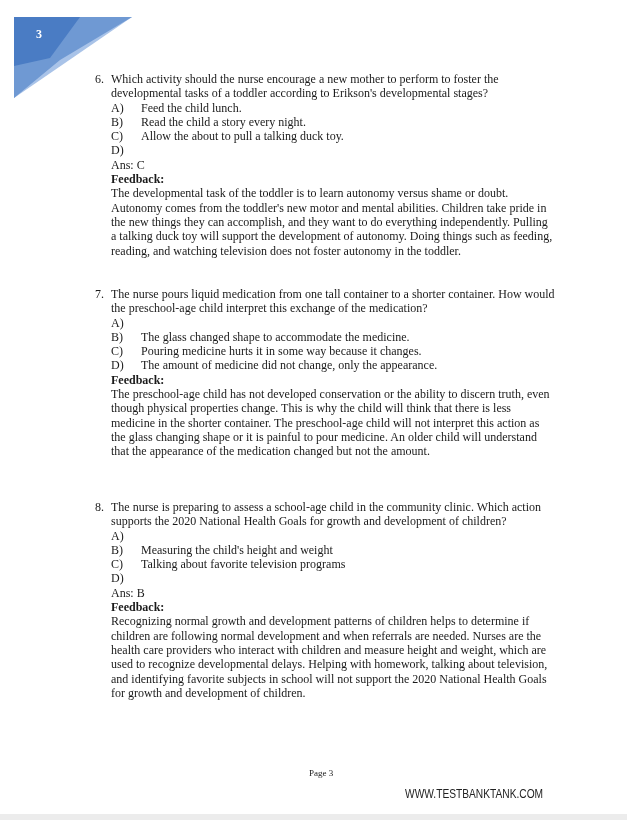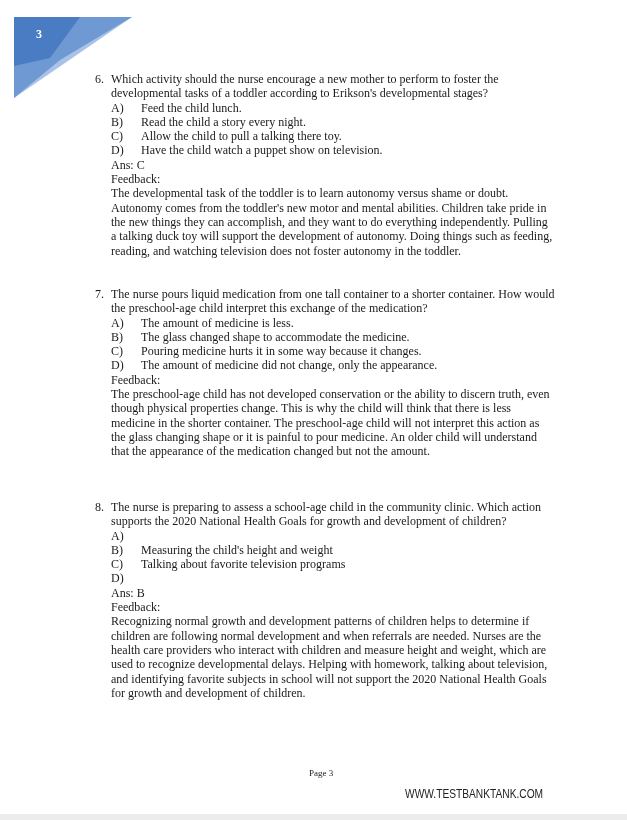--- a/index.html
+++ b/index.html
@@ -8,21 +8,21 @@
   .corner{position:absolute;left:0;top:0;width:200px;height:110px;}
   .page-num-badge{position:absolute;left:36px;top:27px;color:#fff;font-weight:bold;font-size:12px;
        font-family:"Liberation Serif",serif;}
   .q{position:absolute;left:95px;width:460px;font-size:12px;line-height:14.3px;}
   .q .stem{display:flex;}
   .q .num{width:16px;flex:none;}
   .q .stem-text{flex:1;}
   .q .body{margin-left:16px;}
   .opt{display:flex;}
   .opt .letter{width:30px;flex:none;}
-  .fb-label{font-weight:normal;}
+  .fb-label{font-weight:bold;}
   .footer-page{position:absolute;left:309px;top:768px;font-size:9px;}
   .footer-site{position:absolute;left:405px;top:787px;font-family:"Liberation Sans","DejaVu Sans",sans-serif;
        font-size:12px;letter-spacing:0px;color:#222;transform:scaleX(0.85);transform-origin:left;}
   .bottom-bar{position:absolute;left:0;bottom:0;width:627px;height:6px;background:#ececec;}
 </style>
 </head>
 <body>
 
 <svg class="corner" viewBox="0 0 200 110">
   <polygon points="14,17 132,17 14,98" fill="#a9c3e8"></polygon>
@@ -40,41 +40,39 @@
     <div class="opt">
         <span class="letter">A)</span>
         <span>Feed the child lunch.</span>
       </div>
     <div class="opt">
         <span class="letter">B)</span>
         <span>Read the child a story every night.</span>
       </div>
     <div class="opt">
         <span class="letter">C)</span>
-        <span>Allow the child to pull a talking there toy.</span>
+        <span>Allow the about to pull a talking duck toy.</span>
       </div>
     <div class="opt">
         <span class="letter">D)</span>
-        <span>Have the child watch a puppet show on television.</span>
       </div>
     <div>Ans: C</div>
     <div class="fb-label">Feedback:</div>
     <div>The developmental task of the toddler is to learn autonomy versus shame or doubt. Autonomy comes from the toddler's new motor and mental abilities. Children take pride in the new things they can accomplish, and they want to do everything independently. Pulling a talking duck toy will support the development of autonomy. Doing things such as feeding, reading, and watching television does not foster autonomy in the toddler.</div>
   </div>
 </div>
 
 <div class="q" style="top:287px;">
   <div class="stem">
       <span class="num">7.</span>
       <span class="stem-text">The nurse pours liquid medication from one tall container to a shorter container. How would the preschool-age child interpret this exchange of the medication?</span>
     </div>
   <div class="body">
     <div class="opt">
         <span class="letter">A)</span>
-        <span>The amount of medicine is less.</span>
       </div>
     <div class="opt">
         <span class="letter">B)</span>
         <span>The glass changed shape to accommodate the medicine.</span>
       </div>
     <div class="opt">
         <span class="letter">C)</span>
         <span>Pouring medicine hurts it in some way because it changes.</span>
       </div>
     <div class="opt">

